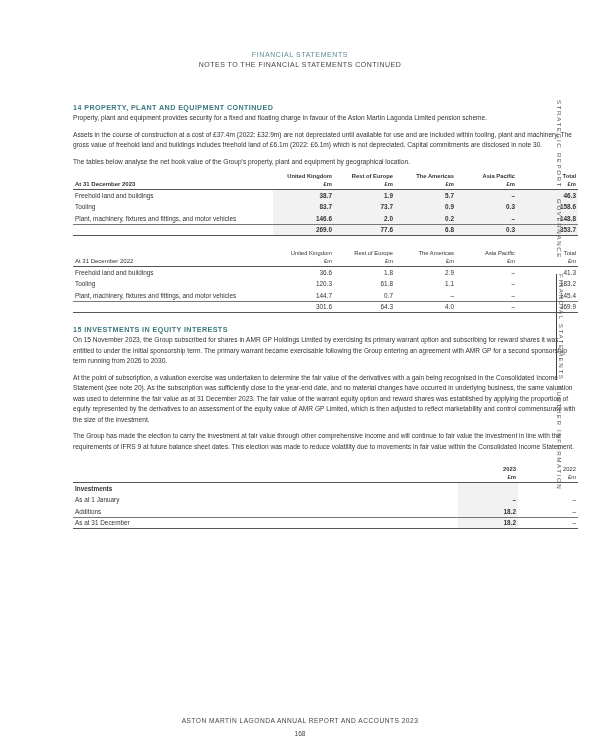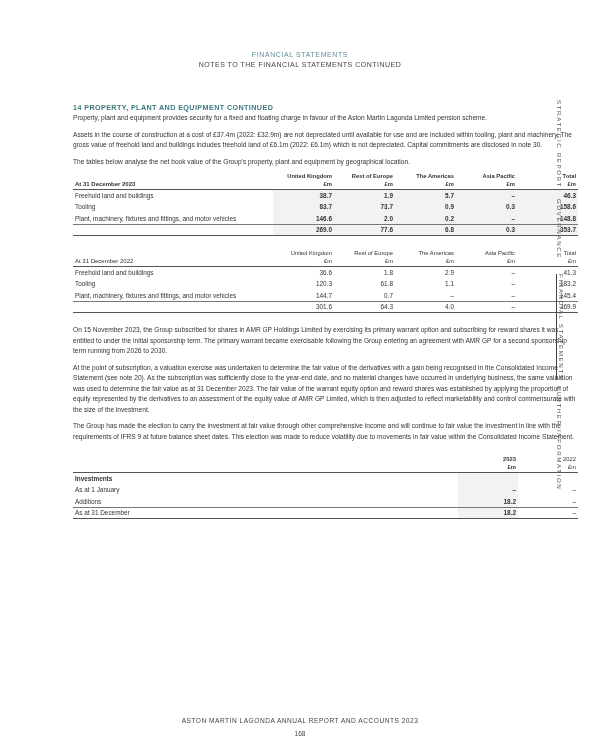--- a/index.html
+++ b/index.html
@@ -172,20 +172,21 @@
         <td class="num">64.3</td>
         <td class="num">4.0</td>
         <td class="num">–</td>
         <td class="num">369.9</td>
       </tr>
     </tbody>
   </table>
 
   <div style="height:12px"></div>
 
+  <h2 class="note">15 INVESTMENTS IN EQUITY INTERESTS</h2>
   <p class="body">On 15 November 2023, the Group subscribed for shares in AMR GP Holdings Limited by exercising its primary warrant option and subscribing for reward shares it was entitled to under the initial sponsorship term. The primary warrant became exercisable following the Group entering an agreement with AMR GP for a second sponsorship term running from 2026 to 2030.</p>
   <div class="gap"></div>
   <p class="body">At the point of subscription, a valuation exercise was undertaken to determine the fair value of the derivatives with a gain being recognised in the Consolidated Income Statement (see note 20). As the subscription was sufficiently close to the year-end date, and no material changes have occurred in underlying business, the same valuation was used to determine the fair value as at 31 December 2023. The fair value of the warrant equity option and reward shares was established by applying the proportion of equity represented by the derivatives to an assessment of the equity value of AMR GP Limited, which is then adjusted to reflect marketability and control commensurate with the size of the investment.</p>
   <div class="gap"></div>
   <p class="body">The Group has made the election to carry the investment at fair value through other comprehensive income and will continue to fair value the investment in line with the requirements of IFRS 9 at future balance sheet dates. This election was made to reduce volatility due to movements in fair value within the Consolidated Income Statement.</p>
 
   <div style="height:14px"></div>
 
   <table class="inv">
     <colgroup>

